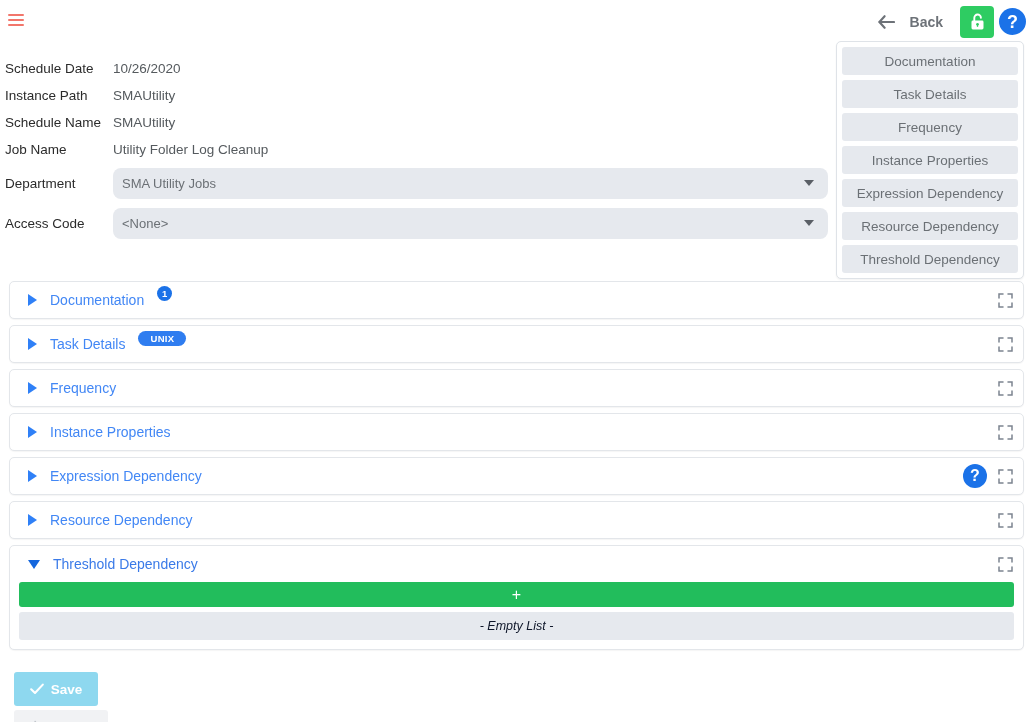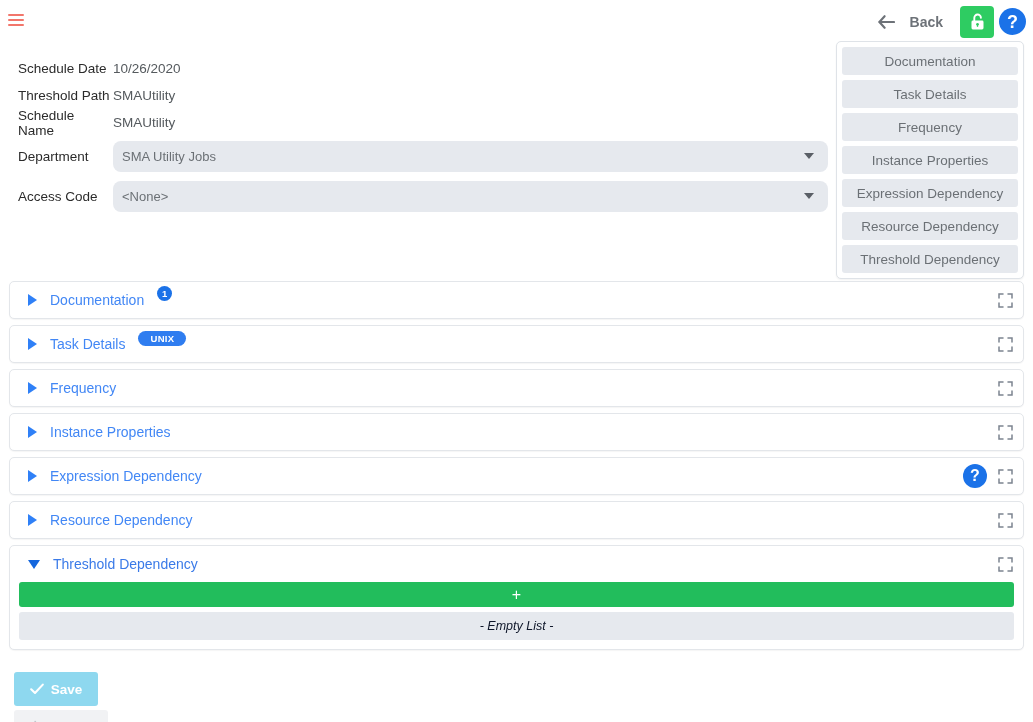--- a/index.html
+++ b/index.html
@@ -45,21 +45,21 @@
     color:#fff; border:none; cursor:pointer;
     display:flex; align-items:center; justify-content:center;
     font-size:18px; font-weight:bold; line-height:1;
   }
 
   
   .fields { position:absolute; left:0; top:55px; width:828px; }
   .frow { display:flex; align-items:center; }
   .frow.readonly { height:27px; }
   .frow .flabel {
-    width:113px; padding-left:18px; font-size:13.5px; color:#2b2b2b; flex:none;
+    width:113px; padding-left:5px; font-size:13.5px; color:#2b2b2b; flex:none;
   }
   .frow .fvalue-ro { font-size:13.5px; color:#555a5e; }
 
   .frow.input-row { height:40px; }
   .input-box {
     position:relative; flex:1; height:31px; background:#e6e9ee;
     border:none; border-radius:8px; display:flex; align-items:center;
   }
   .input-box .itext {
     font-size:13px; color:#6b7075; padding-left:9px;
@@ -194,29 +194,33 @@
   </div>
 
   <div class="fields">
 
     <div class="frow readonly">
       <div class="flabel">Schedule Date</div>
       <div class="fvalue-ro">10/26/2020</div>
     </div>
 
     <div class="frow readonly">
-      <div class="flabel">Threshold Path</div>
+      <div class="flabel">Instance Path</div>
       <div class="fvalue-ro">SMAUtility</div>
     </div>
 
     <div class="frow readonly">
       <div class="flabel">Schedule Name</div>
       <div class="fvalue-ro">SMAUtility</div>
     </div>
 
+    <div class="frow readonly">
+      <div class="flabel">Job Name</div>
+      <div class="fvalue-ro">Utility Folder Log Cleanup</div>
+    </div>
 
     <div class="frow input-row">
       <div class="flabel">Department</div>
       <div class="input-box">
         <div class="itext">SMA Utility Jobs</div>
         <div class="caret"></div>
         <svg class="search-ico" viewBox="0 0 22 22">
           <circle cx="9" cy="9" r="6.1" fill="none" stroke="#2f80f7" stroke-width="2"></circle>
           <line x1="13.5" y1="13.5" x2="19" y2="19" stroke="#2f80f7" stroke-width="2.3" stroke-linecap="round"></line>
         </svg>

